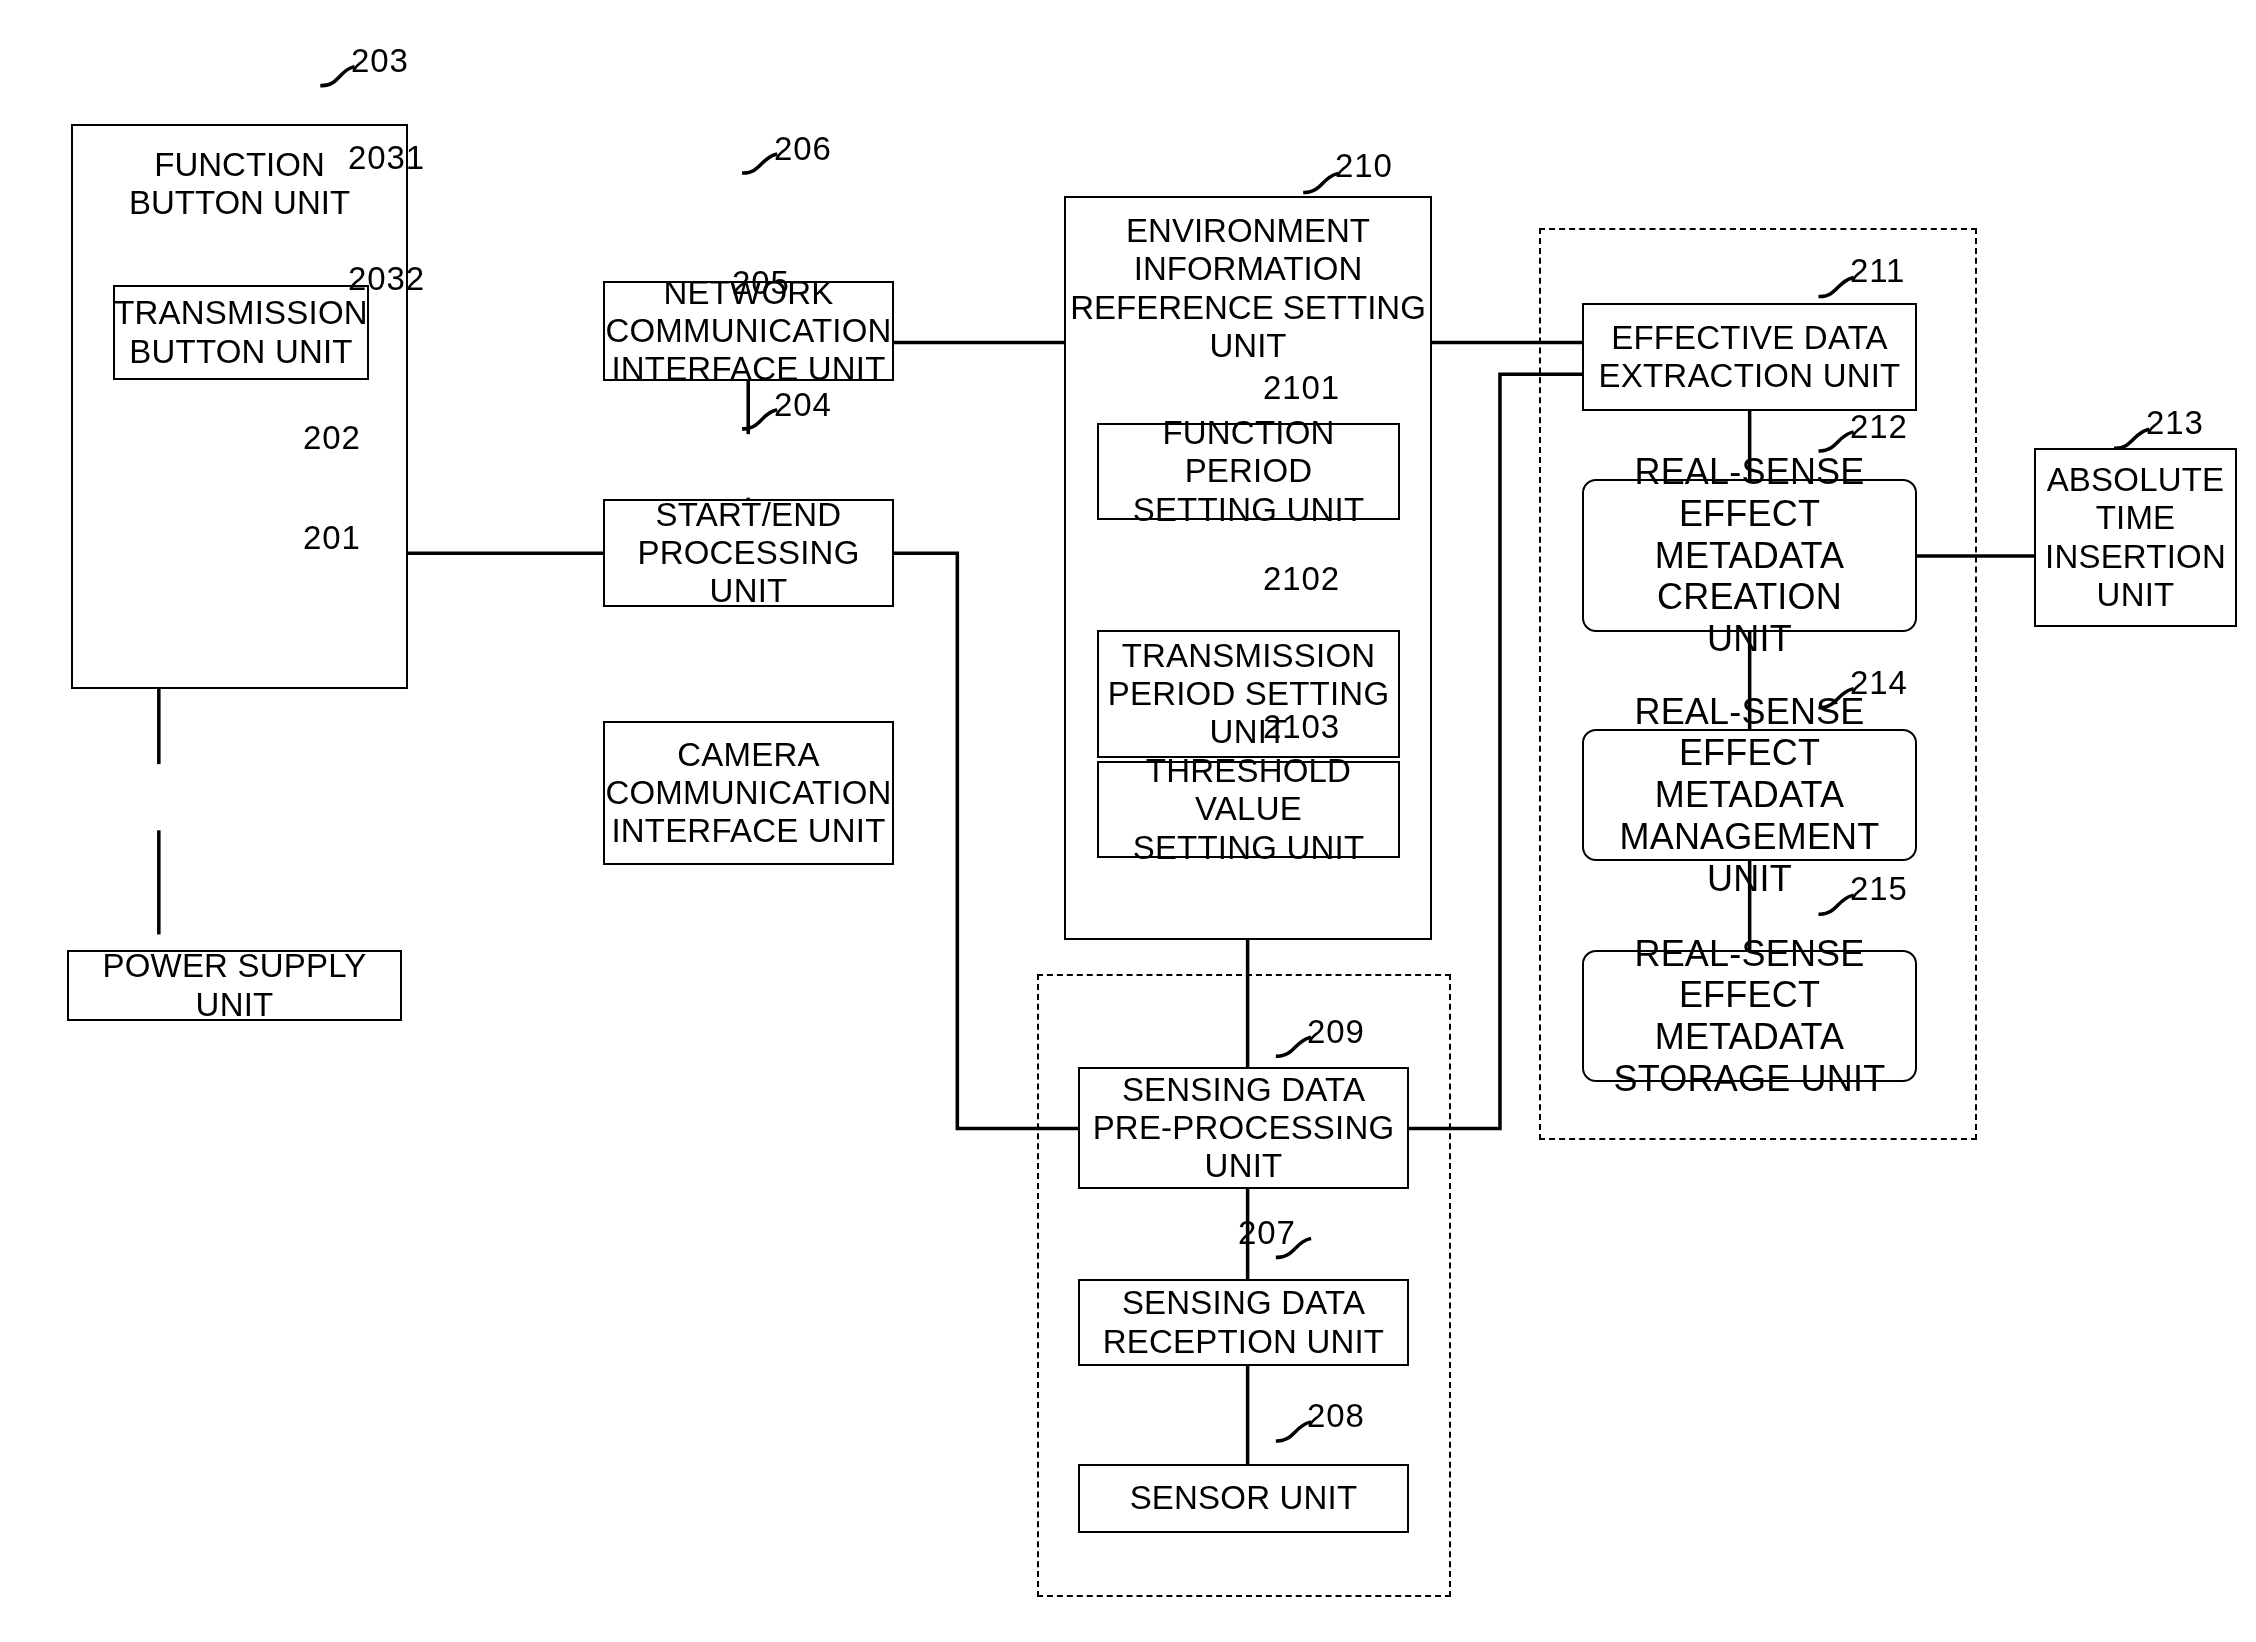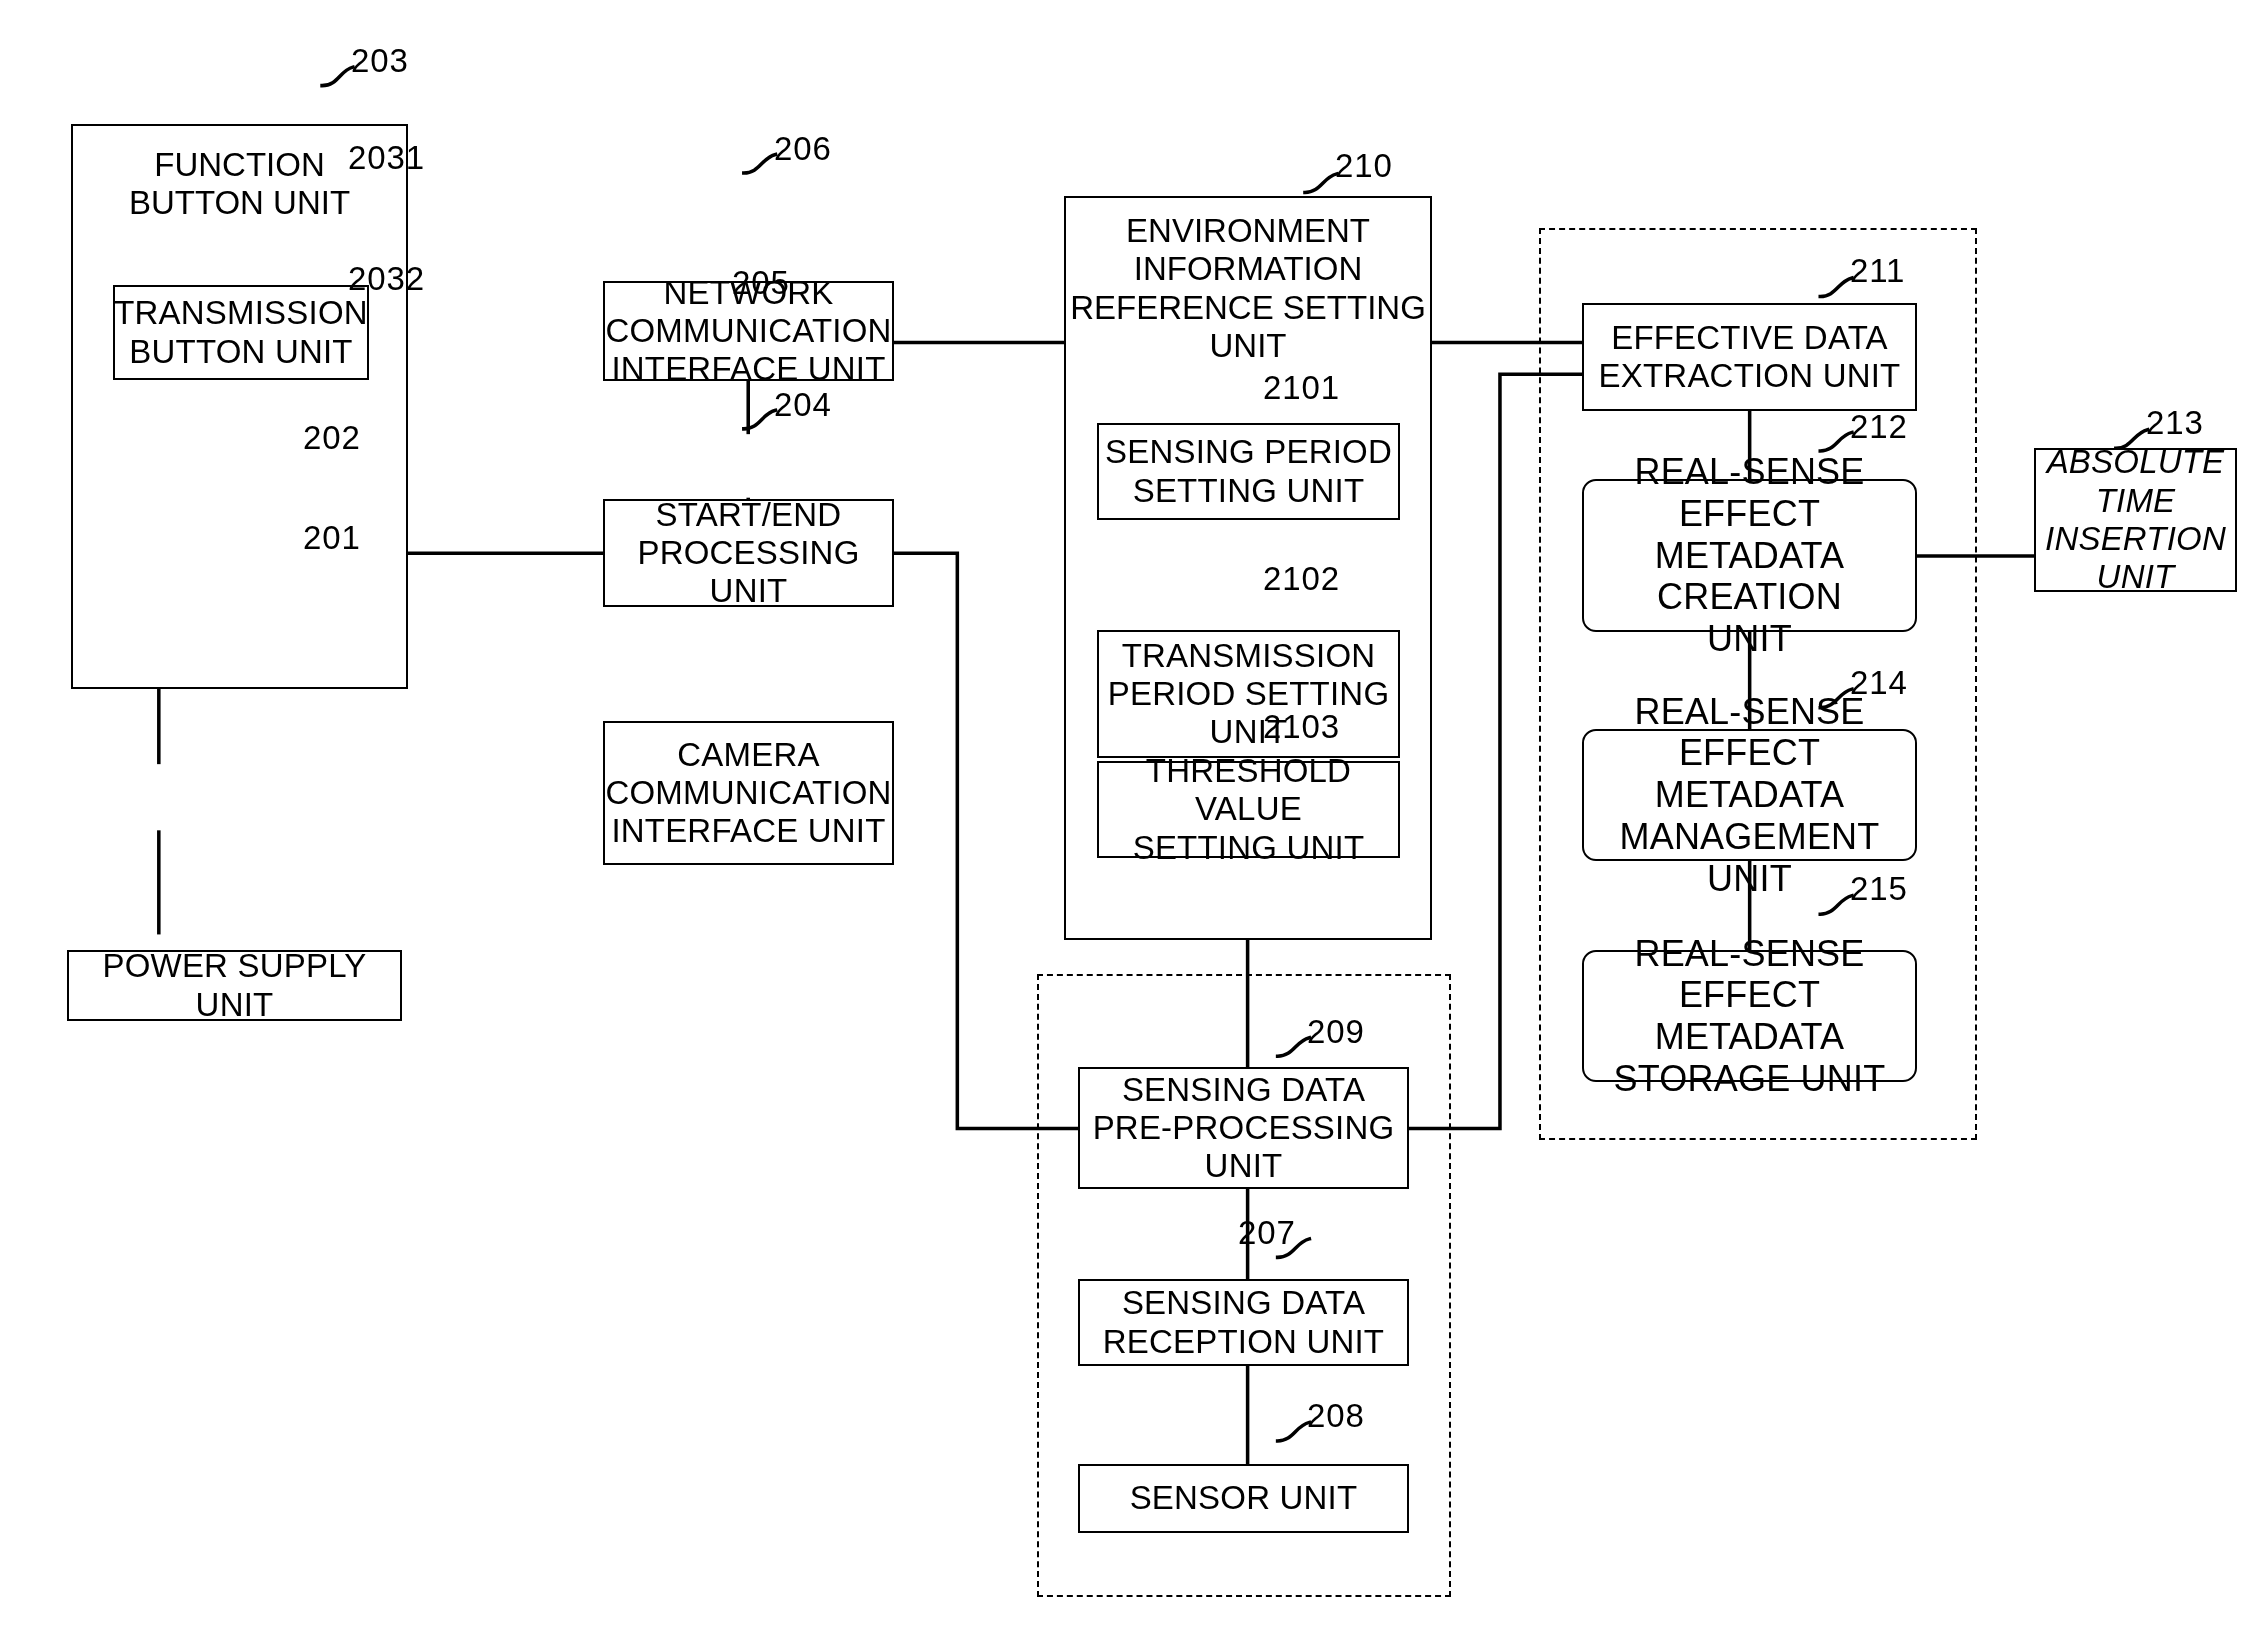--- a/index.html
+++ b/index.html
@@ -185,21 +185,21 @@
 INTERFACE UNIT</div>
   <div class="ref" style="left:774px; top:386px;">204</div>
 
   <div class="group-box" style="left:1064px; top:196px; width:368px; height:744px;"></div>
   <div class="group-title f37" style="left:1064px; top:212px; width:368px;">ENVIRONMENT
 INFORMATION
 REFERENCE SETTING
 UNIT</div>
   <div class="ref" style="left:1335px; top:147px;">210</div>
 
-  <div class="box f37" style="left:1097px; top:423px; width:303px; height:97px;">SENSING PERIOD
+  <div class="box f37" style="left:1097px; top:423px; width:303px; height:97px;">FUNCTION PERIOD
 SETTING UNIT</div>
   <div class="ref" style="left:1263px; top:369px;">2101</div>
 
   <div class="box f37" style="left:1097px; top:630px; width:303px; height:128px;">TRANSMISSION
 PERIOD SETTING
 UNIT</div>
   <div class="ref" style="left:1263px; top:560px;">2102</div>
 
   <div class="box f37" style="left:1097px; top:761px; width:303px; height:97px;">THRESHOLD VALUE
 SETTING UNIT</div>
@@ -233,20 +233,20 @@
   <div class="box f36" style="left:1582px; top:729px; width:335px; height:132px;">REAL-SENSE EFFECT
 METADATA
 MANAGEMENT UNIT</div>
   <div class="ref" style="left:1850px; top:664px;">214</div>
 
   <div class="box f36" style="left:1582px; top:950px; width:335px; height:132px;">REAL-SENSE EFFECT
 METADATA
 STORAGE UNIT</div>
   <div class="ref" style="left:1850px; top:870px;">215</div>
 
-  <div class="box f37" style="left:2034px; top:448px; width:203px; height:144px;font-style:italic;">ABSOLUTE
+  <div class="box f37" style="left:2034px; top:448px; width:203px; height:179px;">ABSOLUTE
 TIME
 INSERTION
 UNIT</div>
   <div class="ref" style="left:2146px; top:404px;">213</div>
 
 </div>
 
 
 </body></html>

